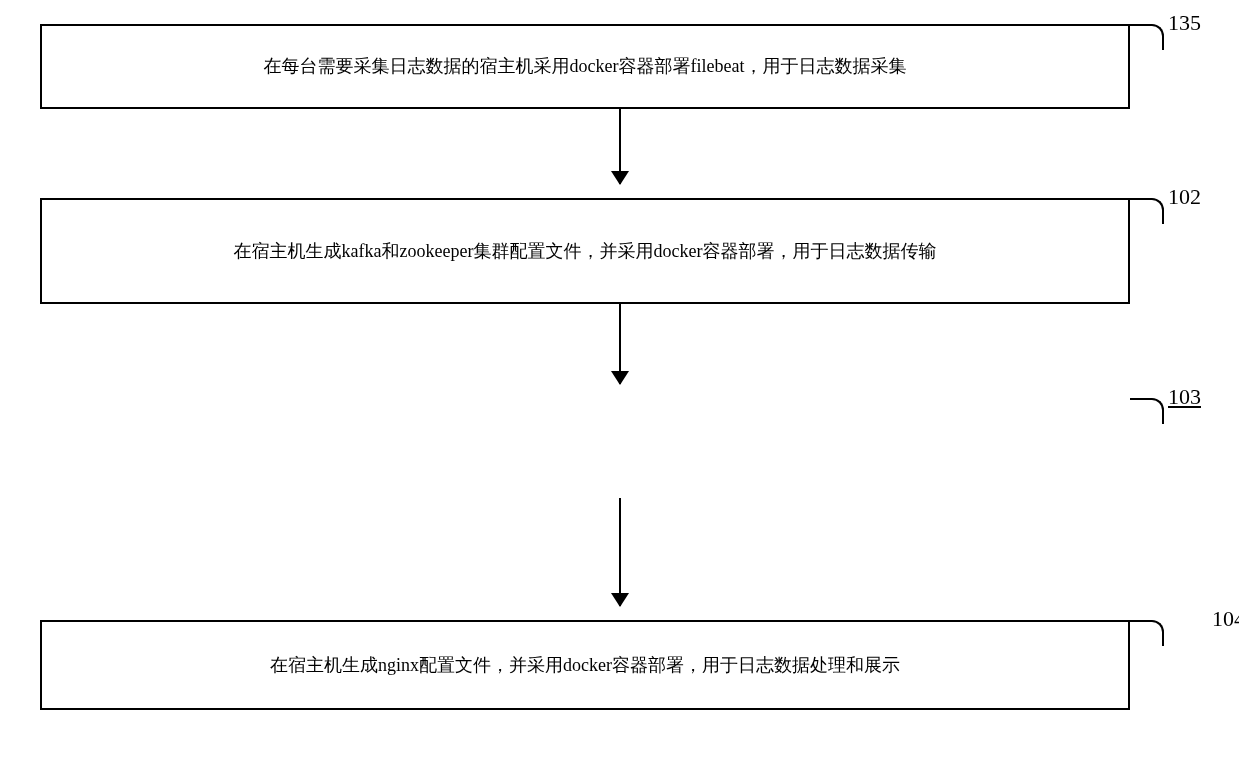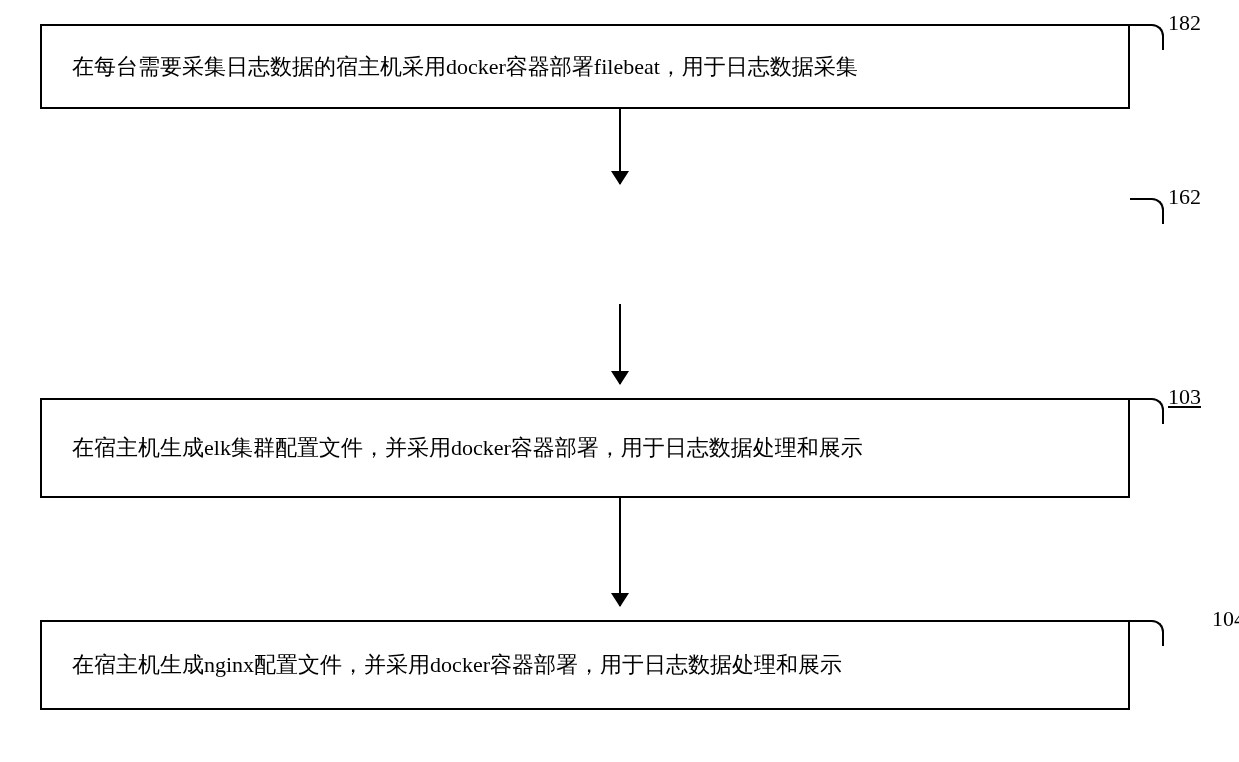--- a/index.html
+++ b/index.html
@@ -17,23 +17,23 @@
     padding: 20px 40px;
   }
   .step-box {
     position: absolute;
     left: 40px;
     width: 1090px;
     border: 2px solid #000;
     background: #fff;
     display: flex;
     align-items: center;
-    justify-content: flex-start;
+    justify-content: center;
     padding: 12px 30px;
-    font-size: 22px;
+    font-size: 18px;
     line-height: 1.6;
     text-align: center;
   }
   .step-label {
     position: absolute;
     font-size: 22px;
     color: #000;
   }
   .label-hook {
     position: absolute;
@@ -85,32 +85,32 @@
 </style>
 </head>
 <body>
 
 <div class="diagram">
 
   <div id="box-1" class="step-box">
     <span>在每台需要采集日志数据的宿主机采用docker容器部署filebeat，用于日志数据采集</span>
   </div>
   <div id="hook-1" class="label-hook"></div>
-  <div id="label-1" class="step-label">182</div>
+  <div id="label-1" class="step-label">135</div>
 
   <div id="arrow-1" class="arrow"></div>
 
+  <div id="box-2" class="step-box">
+    <span>在宿主机生成kafka和zookeeper集群配置文件，并采用docker容器部署，用于日志数据传输</span>
+  </div>
   <div id="hook-2" class="label-hook"></div>
-  <div id="label-2" class="step-label">162</div>
+  <div id="label-2" class="step-label">102</div>
 
   <div id="arrow-2" class="arrow"></div>
 
-  <div id="box-3" class="step-box">
-    <span>在宿主机生成elk集群配置文件，并采用docker容器部署，用于日志数据处理和展示</span>
-  </div>
   <div id="hook-3" class="label-hook"></div>
   <div id="label-3" class="step-label">103</div>
 
   <div id="arrow-3" class="arrow"></div>
 
   <div id="box-4" class="step-box">
     <span>在宿主机生成nginx配置文件，并采用docker容器部署，用于日志数据处理和展示</span>
   </div>
   <div id="hook-4" class="label-hook"></div>
   <div id="label-4" class="step-label">104</div>

